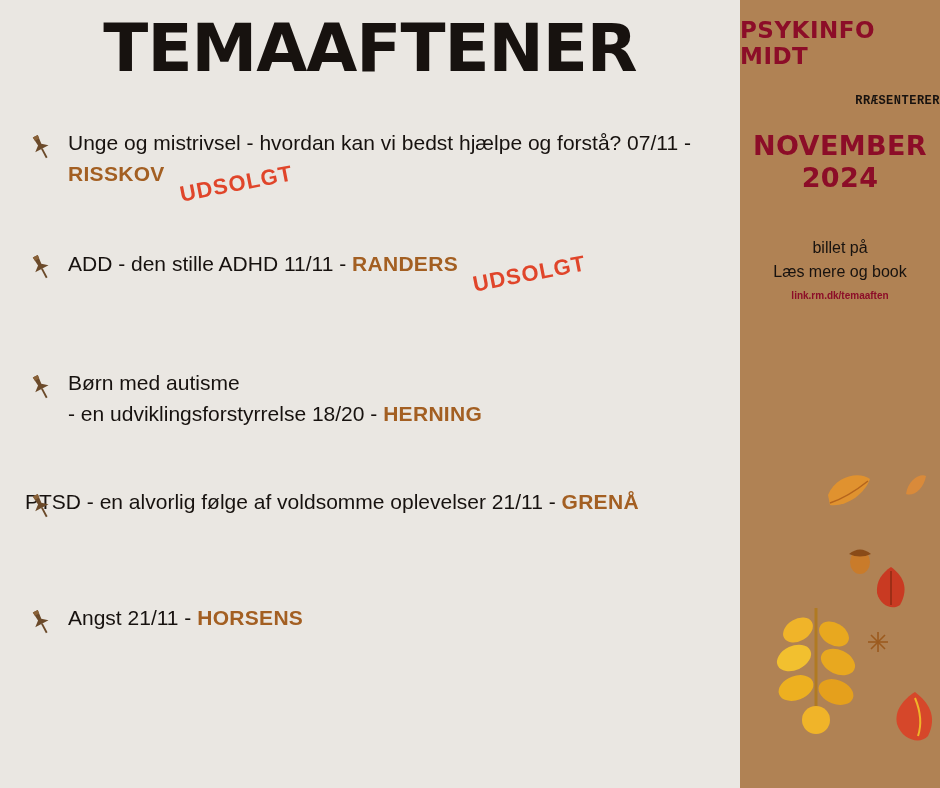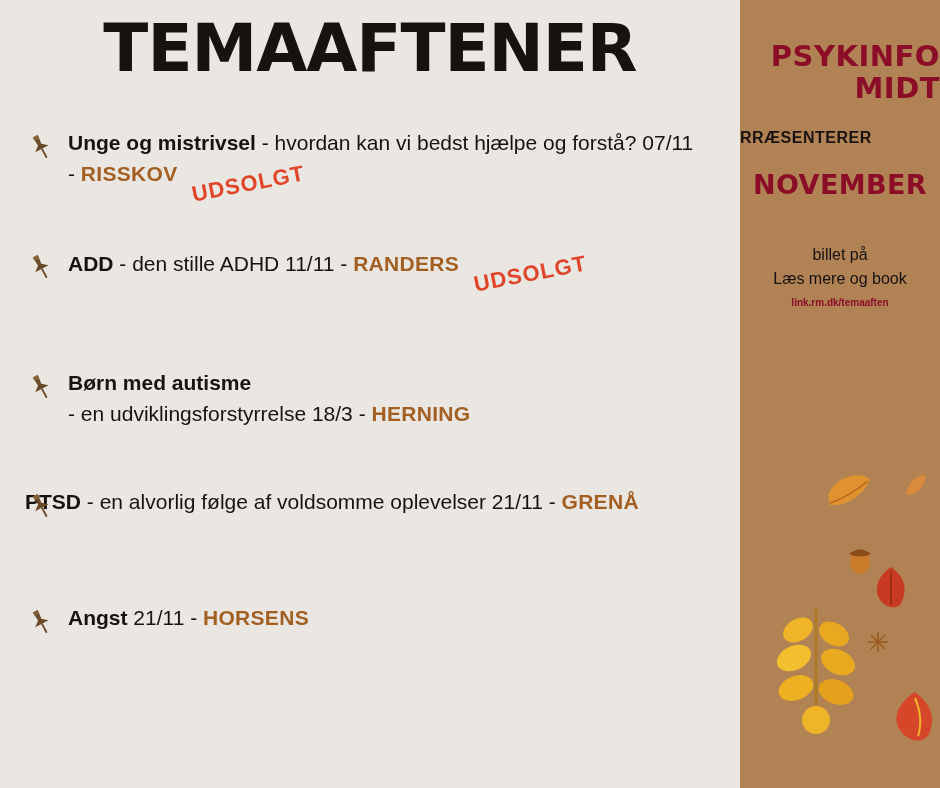--- a/index.html
+++ b/index.html
@@ -62,21 +62,21 @@
     width: 30px;
     height: 30px;
   }
   .event-text {
     font-family: "Liberation Sans", sans-serif;
     font-size: 21px;
     line-height: 1.45;
     color: #17120f;
   }
   .ev-title {
-    font-weight: bold;
+    font-weight: normal;
     color: #17120f;
   }
   .ev-desc {
     font-weight: normal;
     color: #17120f;
   }
   .ev-place {
     font-weight: bold;
     color: #a35f22;
     letter-spacing: 0.3px;
@@ -101,35 +101,35 @@
   .sidebar {
     position: absolute;
     right: 0;
     top: 0;
     width: 200px;
     height: 788px;
     background: #b08254;
     overflow: hidden;
   }
   .brand {
-    margin-top: 40px;
-    text-align: right;
+    margin-top: 18px;
+    text-align: left;
     font-family: "DejaVu Sans", sans-serif;
     font-weight: bold;
-    font-size: 29px;
+    font-size: 23px;
     line-height: 1.12;
     color: #8c0d28;
     letter-spacing: 0.5px;
   }
   .presents {
     margin-top: 24px;
-    text-align: left;
-    font-family: Liberation Sans, sans-serif;
-    font-weight: bold;
-    font-size: 16px;
+    text-align: right;
+    font-family: Liberation Mono, monospace;
+    font-weight: bold;
+    font-size: 12px;
     letter-spacing: 0.5px;
     color: #17120f;
   }
   .month {
     margin-top: 22px;
     text-align: center;
     font-family: "DejaVu Sans", sans-serif;
     font-weight: bold;
     font-size: 27px;
     line-height: 1.2;
@@ -205,21 +205,21 @@
           <svg width="30" height="30" viewBox="0 0 32 32">
             <g transform="rotate(-28 16 16)">
               <path d="M13 3 L19 3 L18 13 L24 18 L8 18 L14 13 Z" fill="#6b4a2a"></path>
               <rect x="15" y="18" width="2" height="11" fill="#6b4a2a"></rect>
               <path d="M13 3 L19 3 L18.6 7 L13.4 7 Z" fill="#8a6238"></path>
             </g>
           </svg>
         </span>
         <div class="event-text">
           <span class="ev-title">Børn med autisme</span><br>
-          <span class="ev-desc second-line" style="display:inline;"> - en udviklingsforstyrrelse 18/3 - </span><span class="ev-place">HERNING</span>
+          <span class="ev-desc second-line" style="display:inline;"> - en udviklingsforstyrrelse 18/20 - </span><span class="ev-place">HERNING</span>
         </div>
       </div>
 
       <div class="event" style="margin-bottom:56px;padding-left:25px;">
         <span class="pin">
           <svg width="30" height="30" viewBox="0 0 32 32">
             <g transform="rotate(-28 16 16)">
               <path d="M13 3 L19 3 L18 13 L24 18 L8 18 L14 13 Z" fill="#6b4a2a"></path>
               <rect x="15" y="18" width="2" height="11" fill="#6b4a2a"></rect>
               <path d="M13 3 L19 3 L18.6 7 L13.4 7 Z" fill="#8a6238"></path>
@@ -253,20 +253,21 @@
 
     <div class="brand">
       <div>PSYKINFO</div>
       <div>MIDT</div>
     </div>
 
     <div class="presents">RRÆSENTERER</div>
 
     <div class="month">
       <div>NOVEMBER</div>
+      <div>2024</div>
     </div>
 
     <div class="book-info">
       <div>billet på</div>
       <div>Læs mere og book</div>
       <a class="book-link" href="#">link.rm.dk/temaaften</a>
     </div>
 
     <svg class="leaf" style="left:80px; top:465px;" width="56" height="50" viewBox="0 0 56 50">
       <path d="M8 30 C16 10, 40 6, 50 14 C44 30, 26 42, 10 40 Z" fill="#e0922f"></path>

